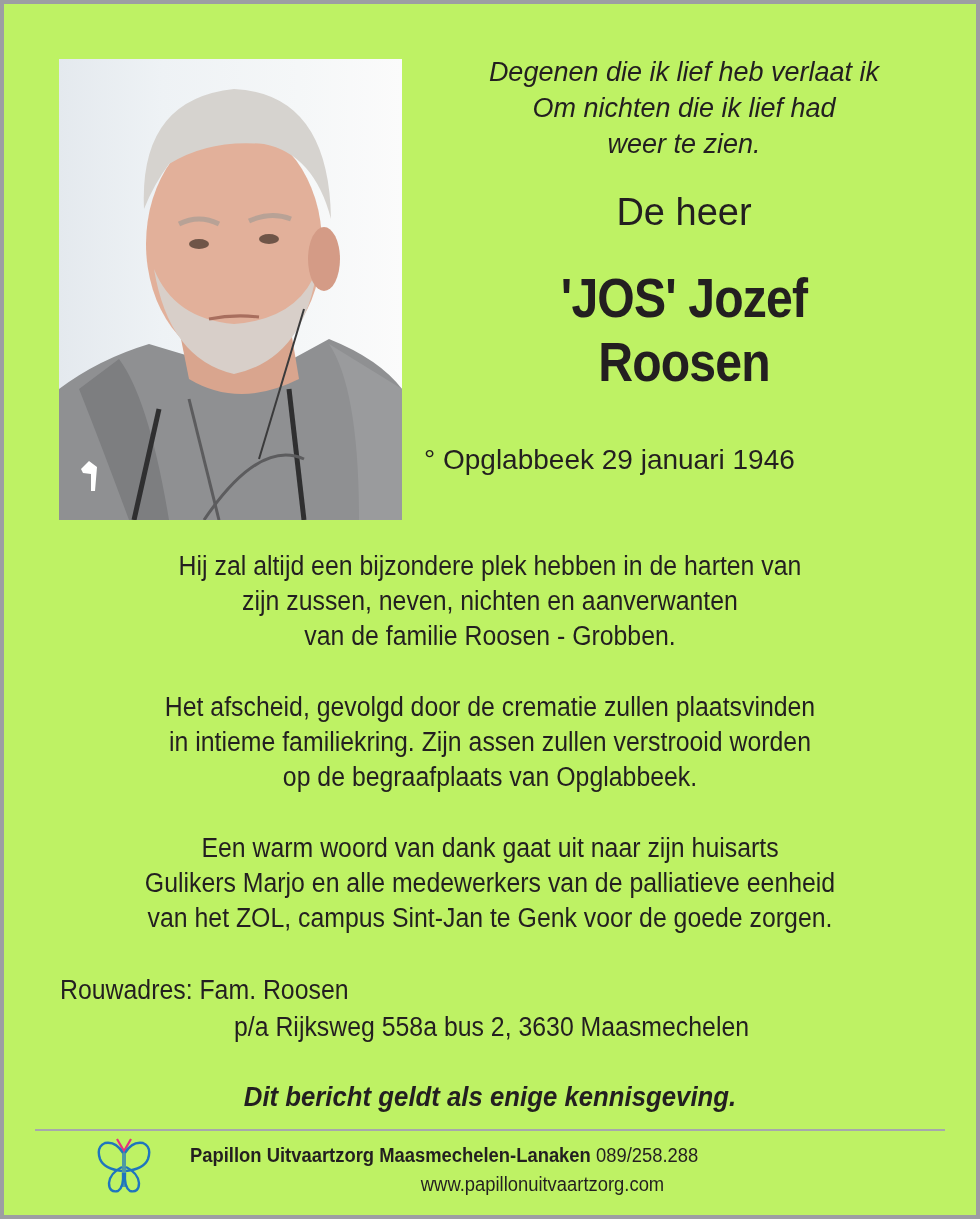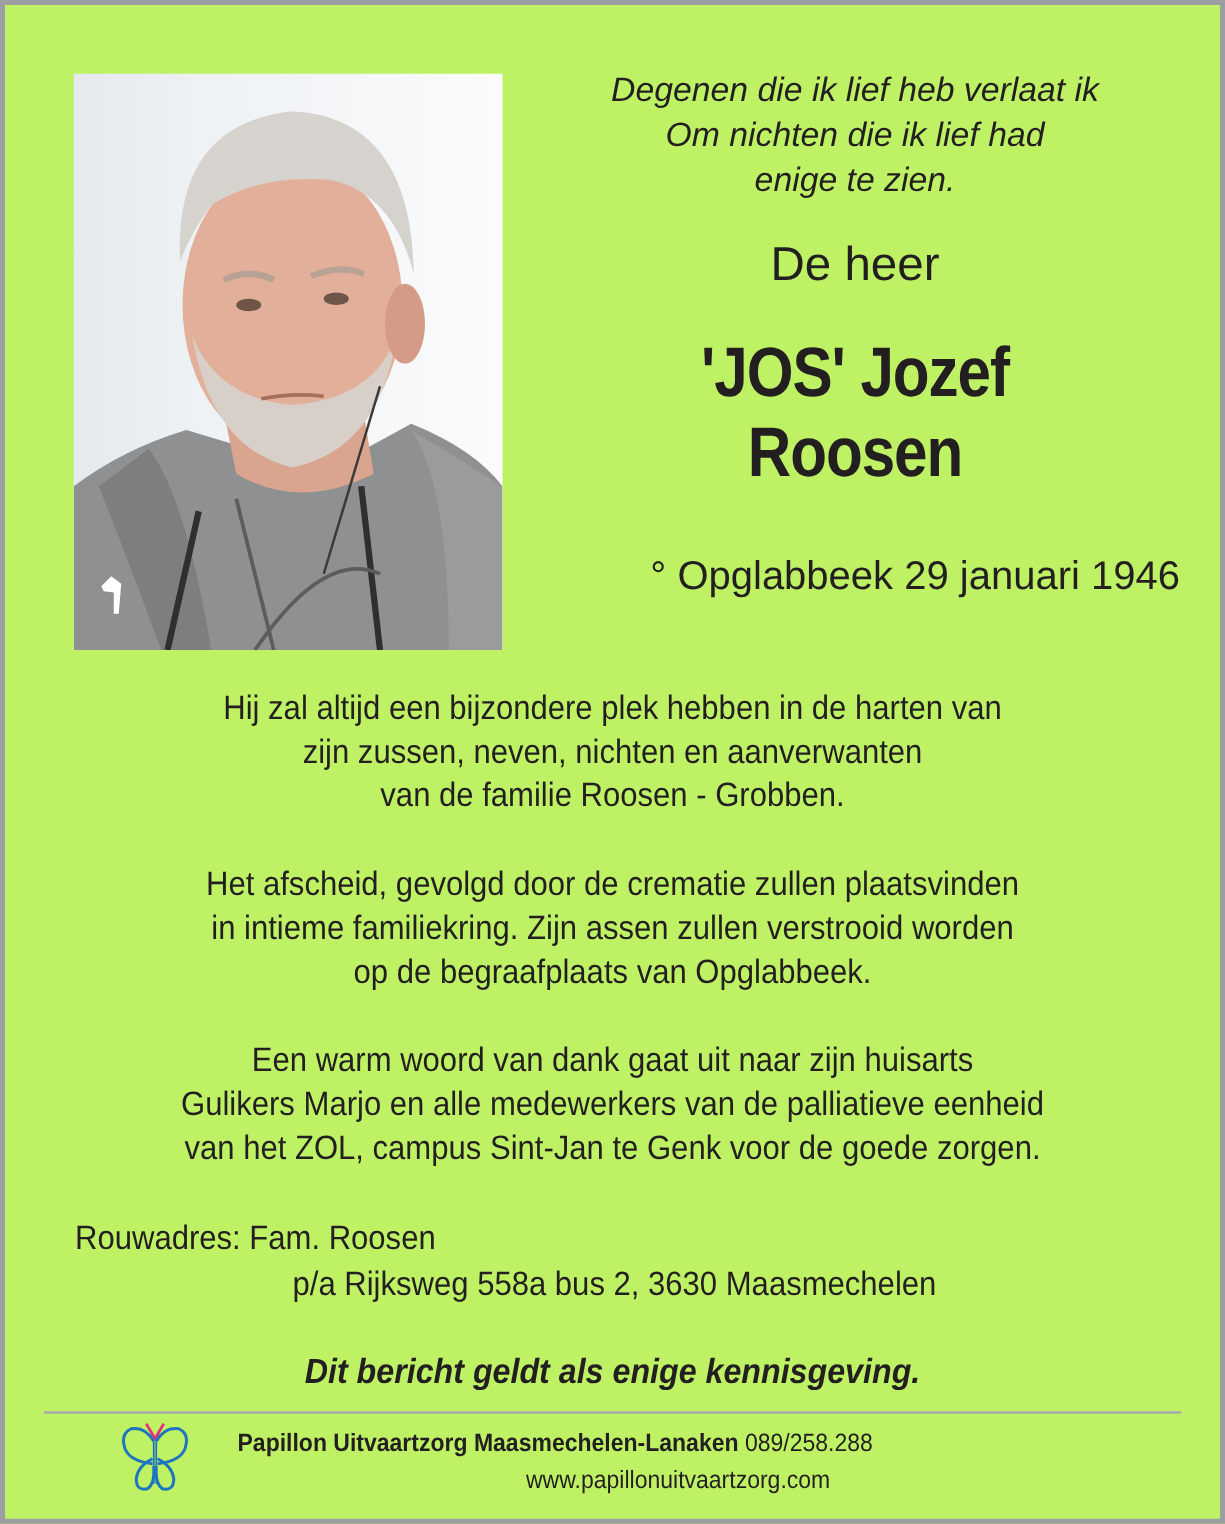--- a/index.html
+++ b/index.html
@@ -47,22 +47,22 @@
       font-weight: bold;
       font-size: 56px;
       line-height: 64px;
       letter-spacing: -1px;
       transform: scaleX(0.86);
       transform-origin: center;
     }
     .dates {
       position: absolute;
       left: 420px; top: 438px; width: 520px;
-      text-align: right;
-      font-size: 32px;
+      text-align: left;
+      font-size: 28px;
       line-height: 36px;
     }
     .para {
       position: absolute;
       left: 20px; width: 932px;
       text-align: center;
       font-size: 27px;
       line-height: 35px;
       transform: scaleX(0.92);
       transform-origin: center;
@@ -146,21 +146,21 @@
       <path d="M130 340 L160 461" stroke="#5c5c5e" stroke-width="3"></path>
       <path d="M145 461 Q200 380 245 400" stroke="#5c5c5e" stroke-width="3" fill="none"></path>
 
       <path d="M22 410 L30 402 L38 408 L36 432 L32 432 L32 415 L24 414 Z" fill="#ffffff"></path>
     </svg>
   </div>
 
   <div class="poem">
     <div>Degenen die ik lief heb verlaat ik</div>
     <div>Om nichten die ik lief had</div>
-    <div>enige te zien.</div>
+    <div>weer te zien.</div>
   </div>
 
   <div class="salutation">De heer</div>
 
   <div class="name">
     <div>'JOS' Jozef</div>
     <div>Roosen</div>
   </div>
 
   <div class="dates">

